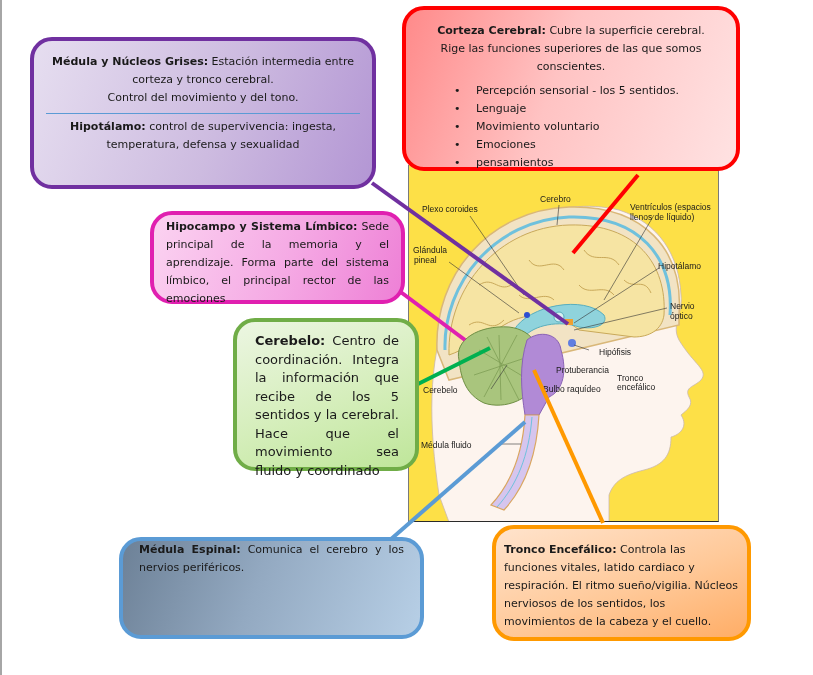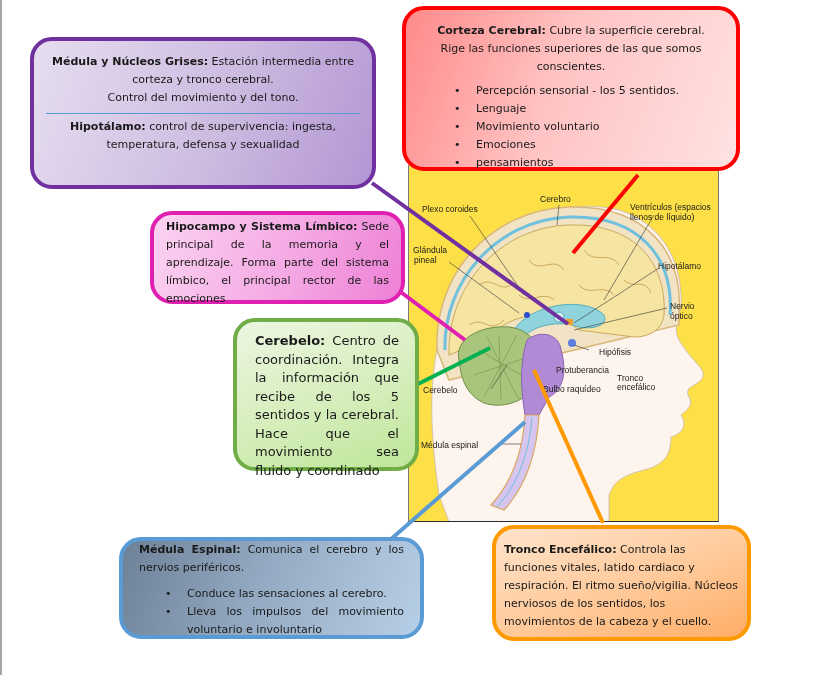--- a/index.html
+++ b/index.html
@@ -132,21 +132,21 @@
   <span class="flabel" style="left:5px;top:90px">pineal</span>
   <span class="flabel" style="left:249px;top:96px">Hipotálamo</span>
   <span class="flabel" style="left:261px;top:136px">Nervio</span>
   <span class="flabel" style="left:261px;top:146px">óptico</span>
   <span class="flabel" style="left:190px;top:182px">Hipófisis</span>
   <span class="flabel" style="left:147px;top:200px">Protuberancia</span>
   <span class="flabel" style="left:134px;top:219px">Bulbo raquídeo</span>
   <span class="flabel" style="left:208px;top:208px">Tronco</span>
   <span class="flabel" style="left:208px;top:217px">encefálico</span>
   <span class="flabel" style="left:14px;top:220px">Cerebelo</span>
-  <span class="flabel" style="left:12px;top:275px">Médula espinal</span>
+  <span class="flabel" style="left:12px;top:275px">Médula fluido</span>
 </div>
 
 <svg class="connectors" width="813" height="675">
   <line x1="638" y1="175" x2="573" y2="253" stroke="#ff0000" stroke-width="4"></line>
   <line x1="372" y1="183" x2="568" y2="324" stroke="#7030a0" stroke-width="4"></line>
   <line x1="398" y1="290" x2="465" y2="340" stroke="#e020b0" stroke-width="4"></line>
   <line x1="378" y1="404" x2="490" y2="348" stroke="#00b050" stroke-width="4"></line>
   <line x1="390" y1="540" x2="525" y2="422" stroke="#5b9bd5" stroke-width="4"></line>
   <line x1="534" y1="370" x2="603" y2="523" stroke="#ff9900" stroke-width="4"></line>
 </svg>
@@ -172,21 +172,17 @@
 <div class="callout" id="c-hipocampo">
   <b>Hipocampo y Sistema Límbico:</b><span> Sede principal de la memoria y el aprendizaje. Forma parte del sistema límbico, el principal rector de las emociones</span>
 </div>
 
 <div class="callout" id="c-cerebelo">
   <b>Cerebelo:</b><span> Centro de coordinación. Integra la información que recibe de los 5 sentidos y la cerebral. Hace que el movimiento sea fluido y coordinado</span>
 </div>
 
 <div class="callout" id="c-medula">
   <div><b>Médula Espinal:</b><span> Comunica el cerebro y los nervios periféricos.</span></div>
-  <ul>
-    <li>Conduce las sensaciones al cerebro.</li>
-    <li>Lleva los impulsos del movimiento voluntario e involuntario</li>
-  </ul>
 </div>
 
 <div class="callout" id="c-tronco">
   <b>Tronco Encefálico:</b><span> Controla las funciones vitales, latido cardiaco y respiración. El ritmo sueño/vigilia. Núcleos nerviosos de los sentidos, los movimientos de la cabeza y el cuello.</span>
 </div>
 
 </body></html>

